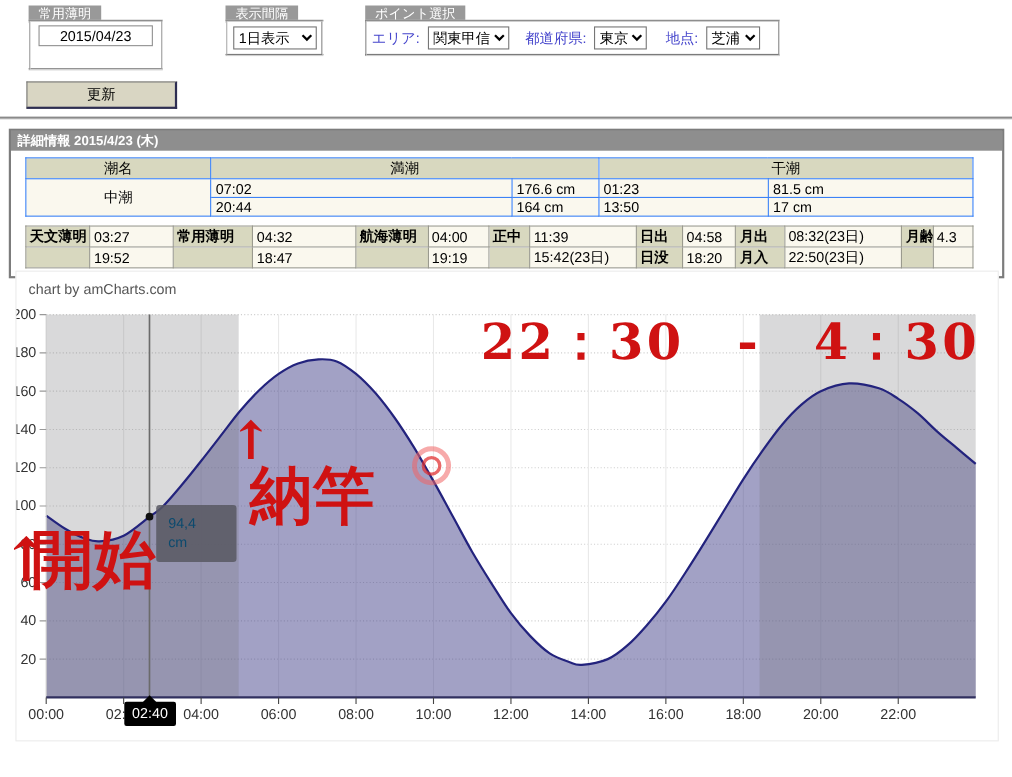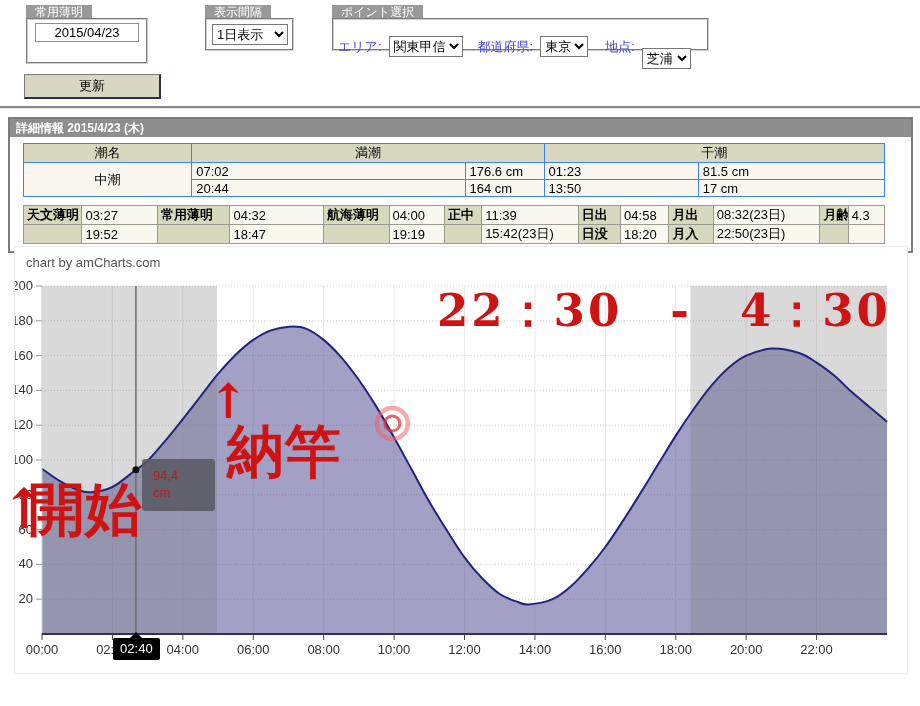--- a/index.html
+++ b/index.html
@@ -29,21 +29,21 @@
   .vcell{background:#faf8ee;text-align:left;}
   .ccell{background:#faf8ee;text-align:center;}
   .dtable2{margin:8px 13px 0 13px;width:862px;border:1px solid #777;margin-bottom:7px;}
   .dtable2 td{border:1px solid #9a9a8e;font-size:13px;height:16px;padding:0 3px;overflow:hidden;white-space:nowrap;}
   .lab2{background:#d8d8bf;font-weight:bold;}
   .val2{background:#faf8ee;}
   
   .chartpanel{position:absolute;left:14px;top:246px;width:892px;height:426px;border:1px solid #ececec;background:#fff;}
   .credit{position:absolute;left:11px;top:8px;font-size:13px;color:#555;}
   .tooltip{position:absolute;left:129px;top:212px;width:62px;height:38px;background:rgba(88,88,98,0.85);
-           border-radius:3px;color:#b91c1c;font-size:13px;line-height:17px;padding:8px 0 6px 11px;}
+           border-radius:3px;color:#0c4a6e;font-size:13px;line-height:17px;padding:8px 0 6px 11px;}
   .balloon{position:absolute;left:100px;top:391px;width:47px;height:22px;background:#000;border-radius:2px;
            color:#fff;font-size:13px;text-align:center;line-height:22px;}
   .balloon-tip{position:absolute;left:116px;top:385px;width:0;height:0;
                border-left:7px solid transparent;border-right:7px solid transparent;border-bottom:7px solid #000;}
   .anno{position:absolute;color:#cf1212;font-family:"DejaVu Serif","Liberation Serif",serif;
         font-weight:bold;white-space:nowrap;}
   .anno-max1{left:432px;top:-10px;font-size:41px;line-height:48px;letter-spacing:5px;}
   .anno-max2{left:422px;top:39px;font-size:45px;line-height:50px;letter-spacing:3px;}
   .anno-start{left:13px;top:230px;font-size:57px;line-height:64px;}
   .anno-end{left:178px;top:172px;font-size:57px;line-height:64px;margin-left:34px;}
@@ -71,21 +71,21 @@
   <div style="display:flex;align-items:center;gap:7px;padding:4px 16px 0 4px;">
     <span class="bluelab">エリア:</span>
     <select style="width:78px;">
       <option>関東甲信</option>
     </select>
     <span class="bluelab" style="margin-left:8px;">都道府県:</span>
     <select style="width:62px;">
       <option>東京</option>
     </select>
     <span class="bluelab" style="margin-left:10px;">地点:</span>
-    <select style="width:106px;margin-top:24px;">
+    <select style="width:106px;">
       <option>芝浦</option>
     </select>
   </div>
 </div>
 
 <div class="hrule"></div>
 
 <div class="panel">
   <div class="ptitle">詳細情報  2015/4/23 (木)</div>
 

